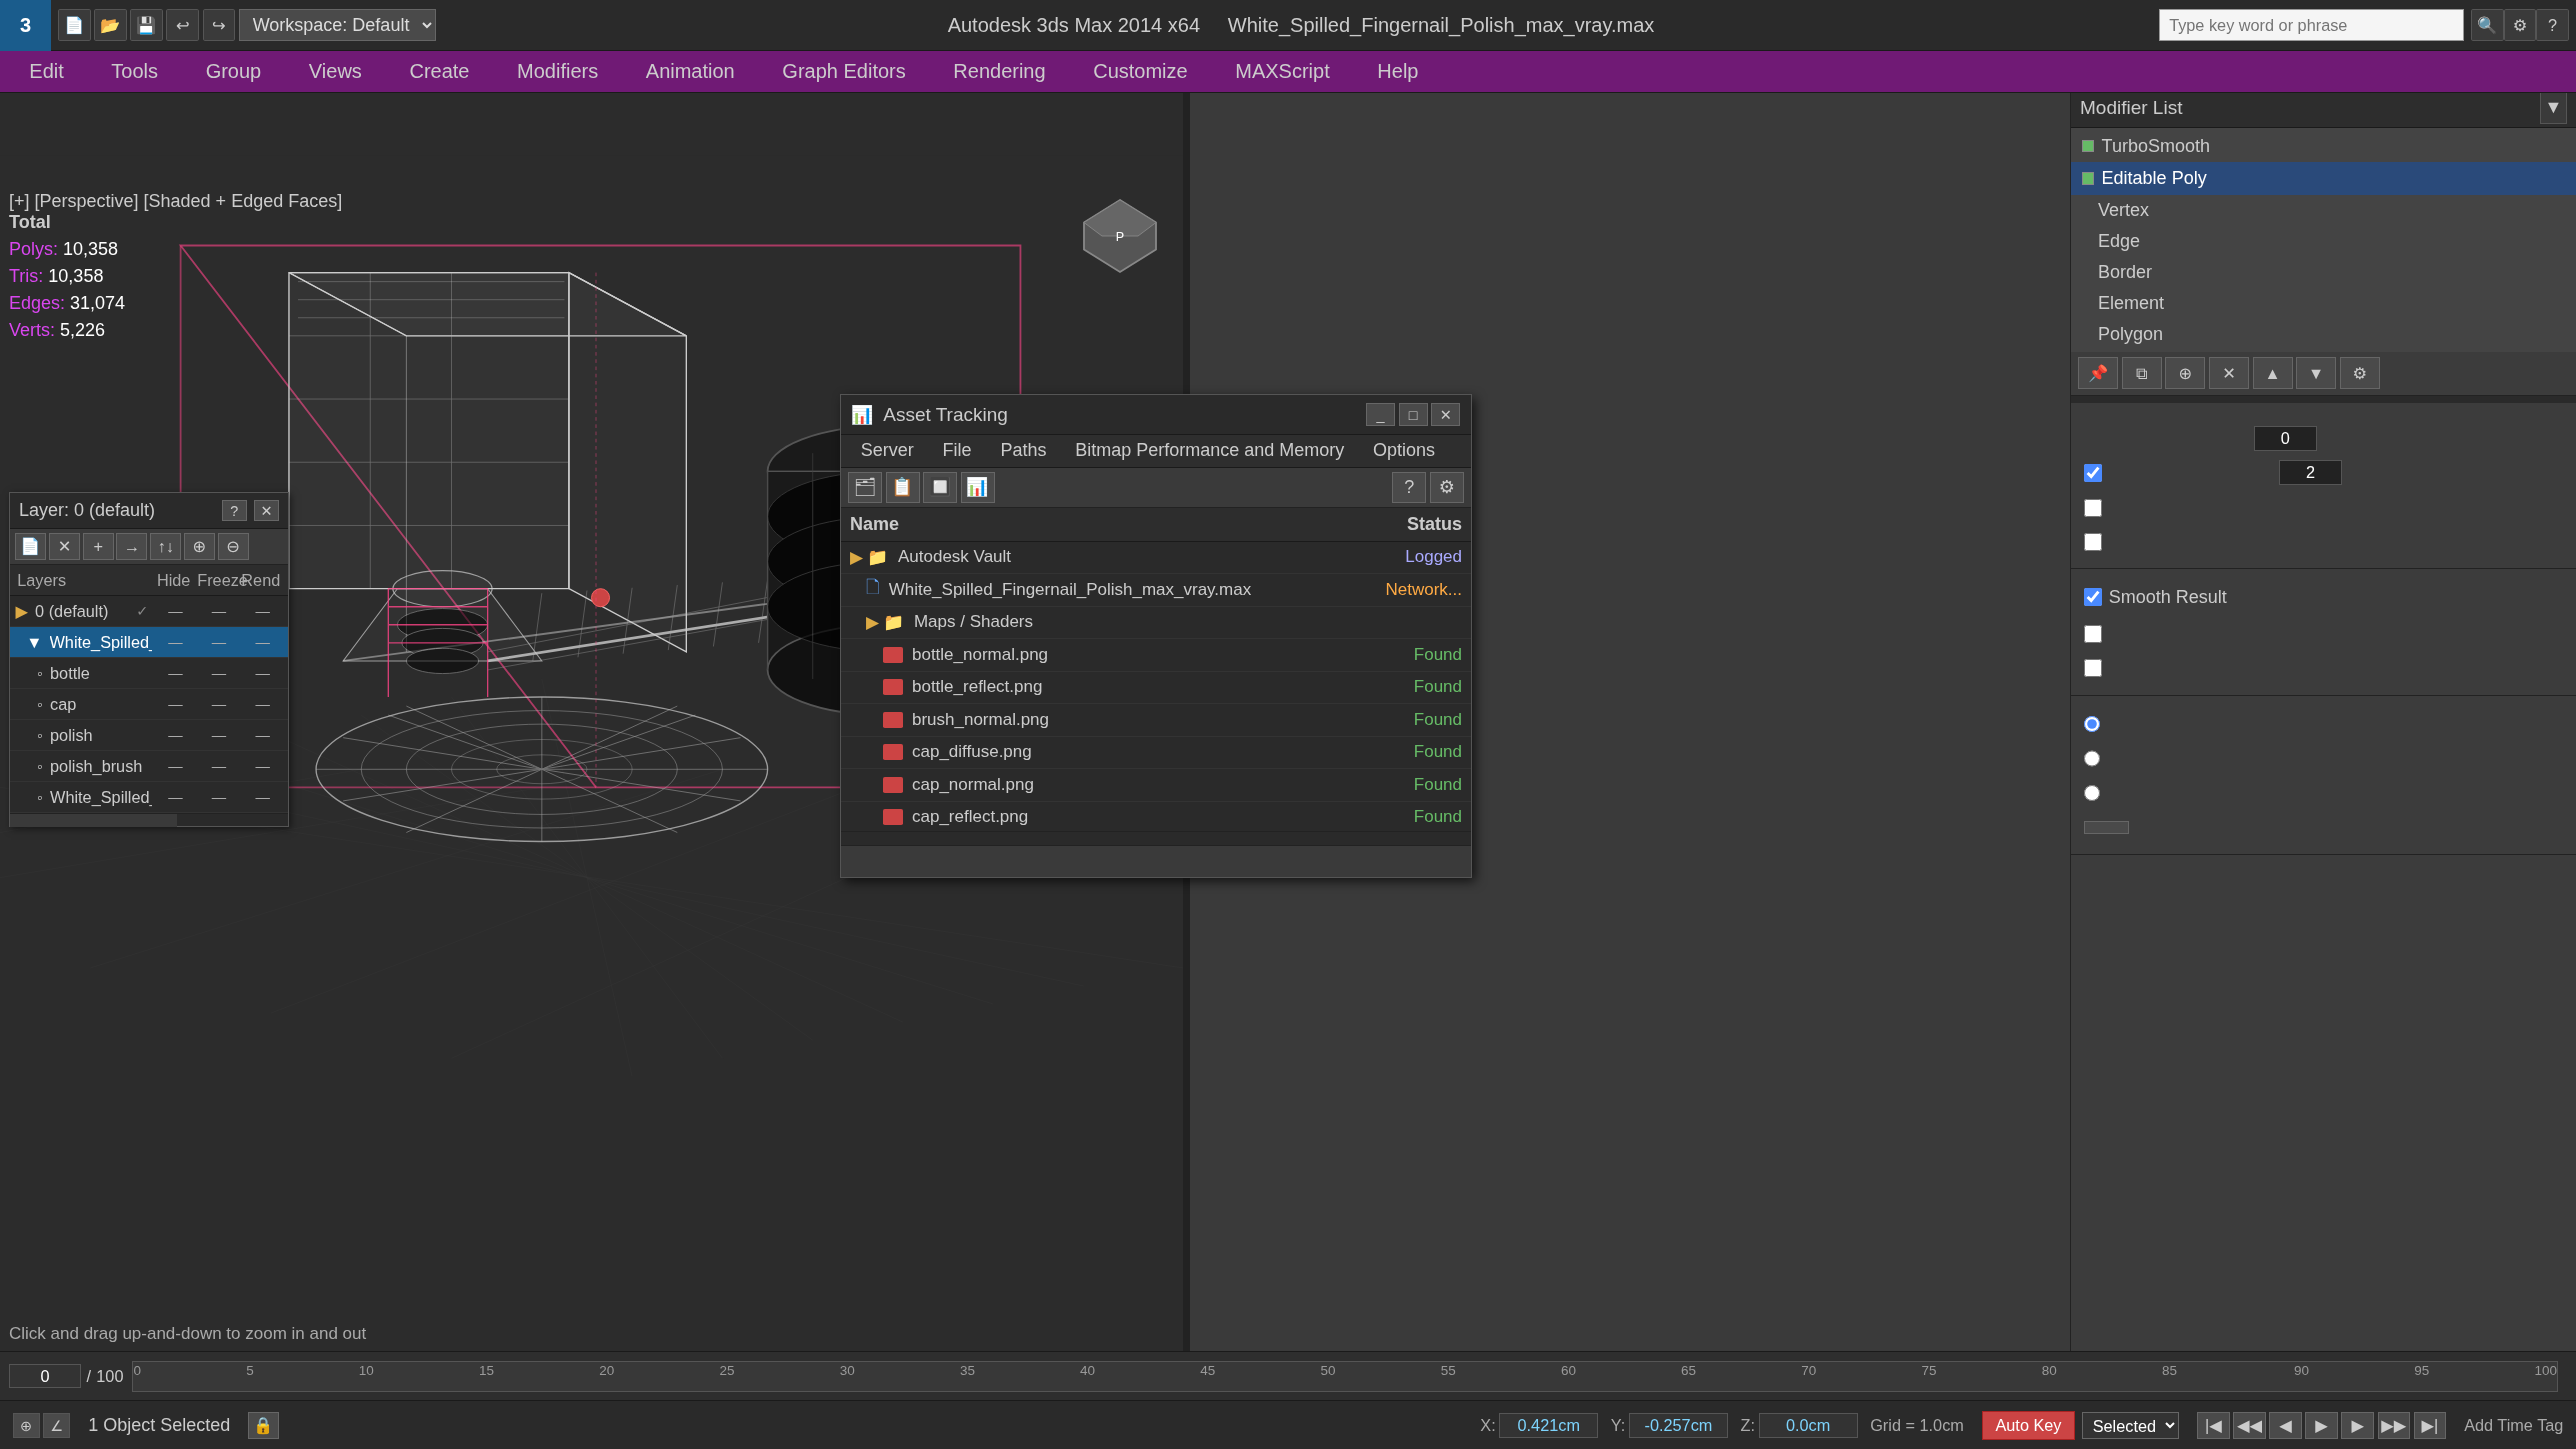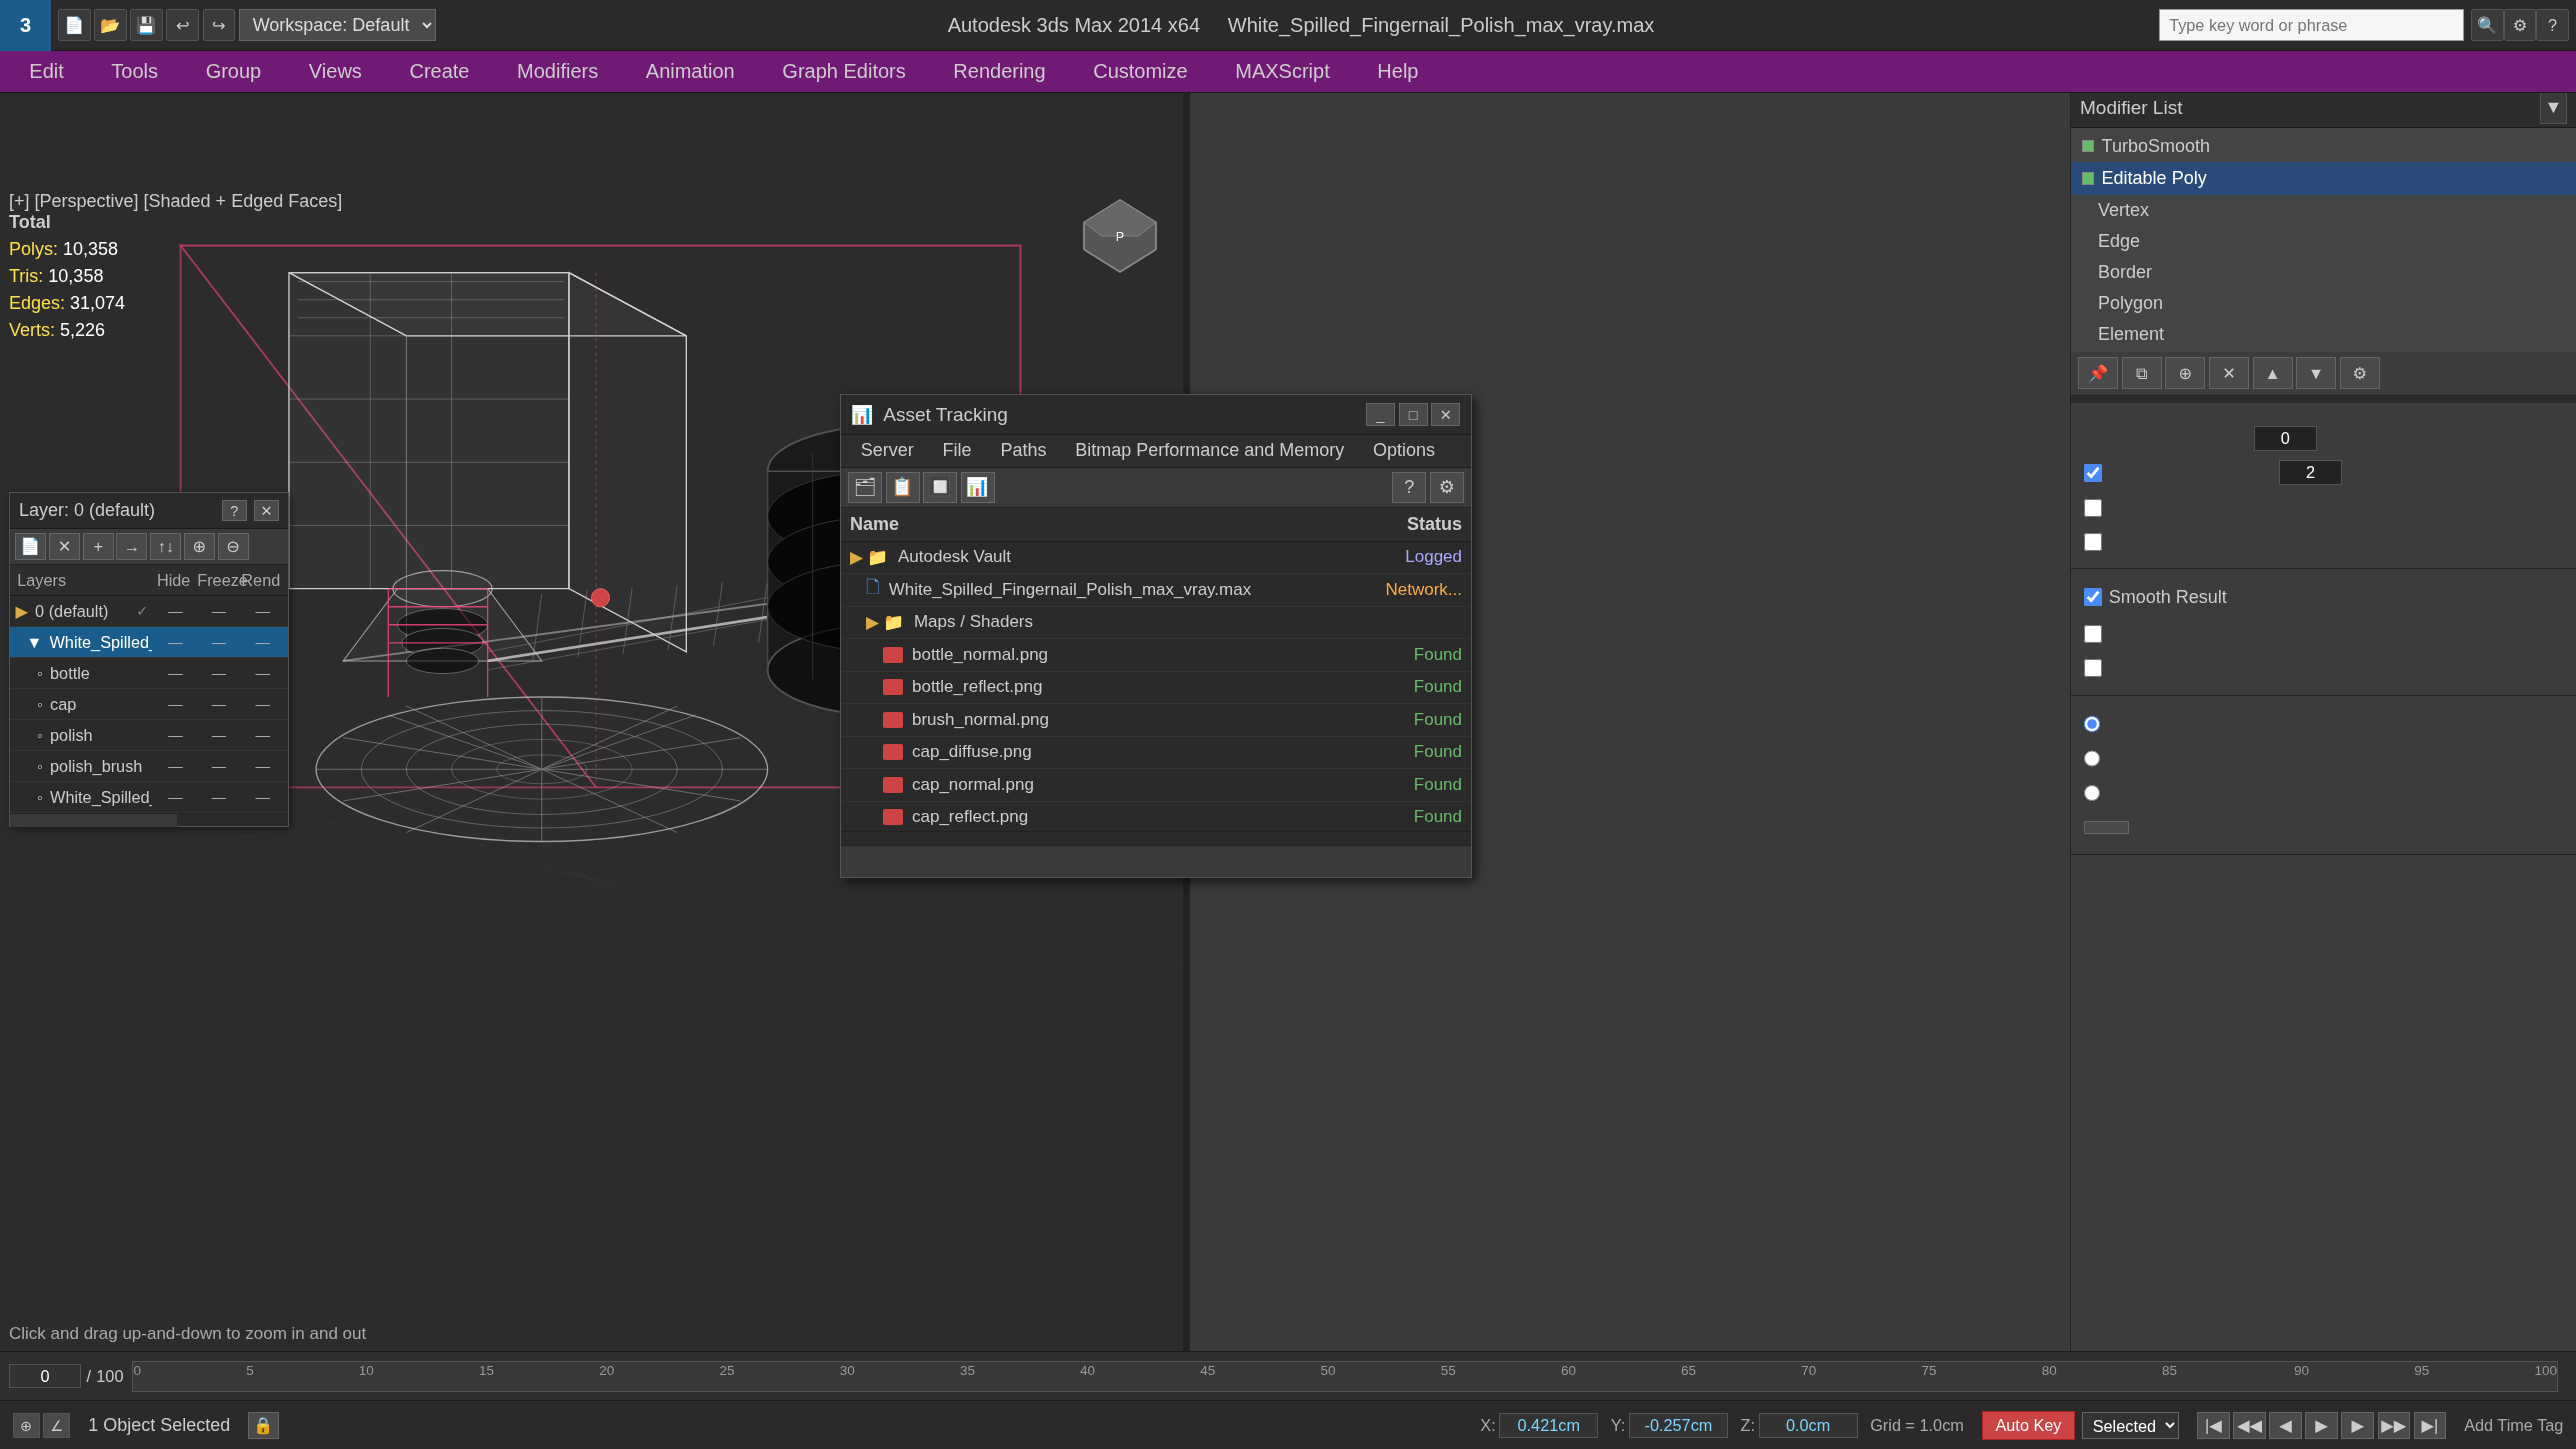--- a/index.html
+++ b/index.html
@@ -108,21 +108,21 @@
     
     #stats-panel {
       position: absolute;
       top: 117px;
       left: 9px;
       color: #cccccc;
       font-size: 18px;
       z-index: 10;
       line-height: 1.5;
     }
-    .stat-label { color: #fde047; }
+    .stat-label { color: #d946ef; }
     .stat-value { color: #ffffff; }
 
     
     #viewport {
       position: absolute;
       top: 92px;
       left: 0;
       width: 1183px;
       height: 1481px;
       background: #2c2c2c;
@@ -974,24 +974,24 @@
     <div class="epoly-item">
       <span>Vertex</span>
     </div>
     <div class="epoly-item">
       <span>Edge</span>
     </div>
     <div class="epoly-item">
       <span>Border</span>
     </div>
     <div class="epoly-item">
+      <span>Element</span>
+    </div>
+    <div class="epoly-item">
       <span>Polygon</span>
-    </div>
-    <div class="epoly-item">
-      <span>Element</span>
     </div>
   </div>
 
   <div id="modifier-buttons">
     <div class="mod-btn">📌</div>
     <div class="mod-btn">⧉</div>
     <div class="mod-btn">⊕</div>
     <div class="mod-btn">✕</div>
     <div class="mod-btn">▲</div>
     <div class="mod-btn">▼</div>

